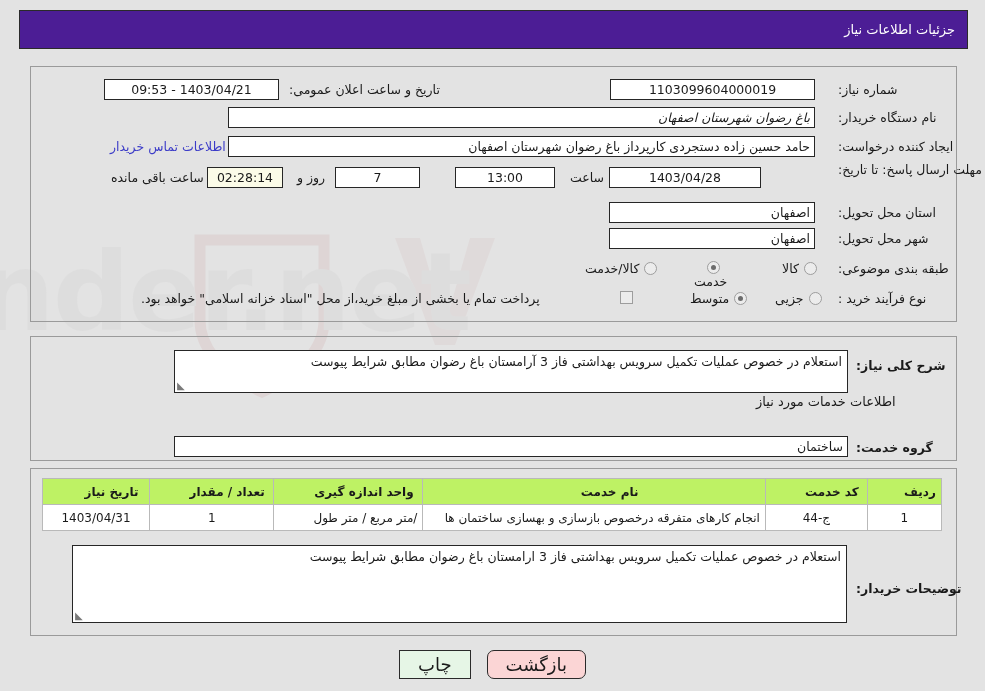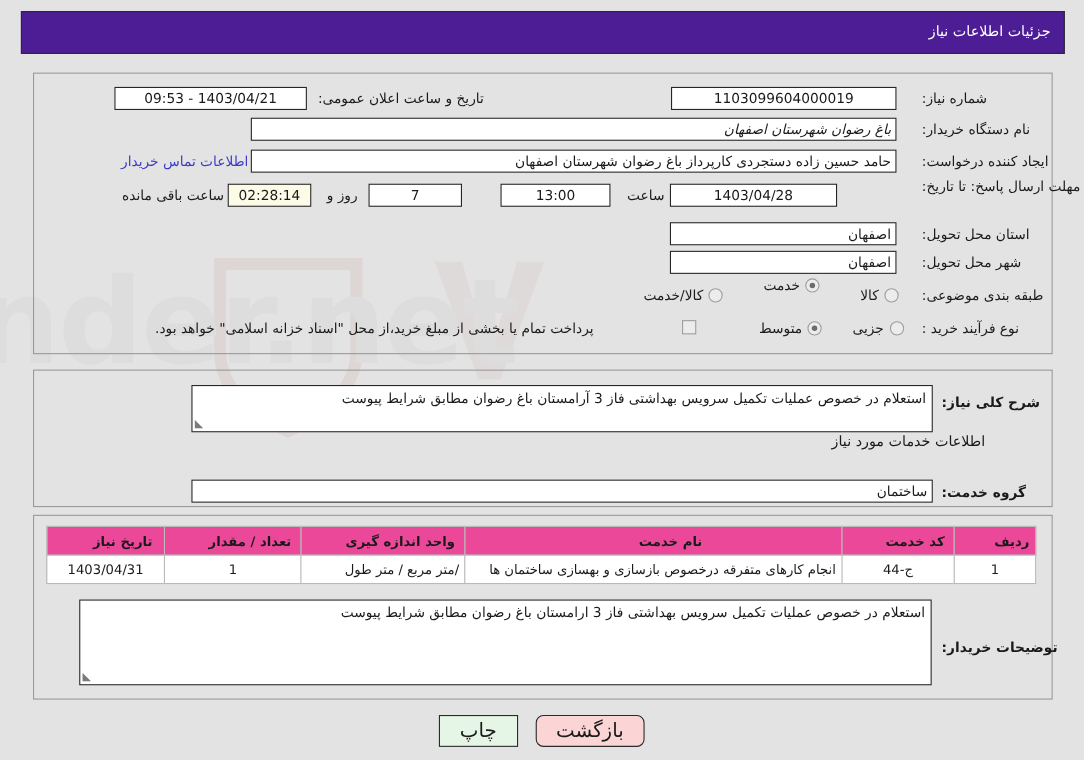--- a/index.html
+++ b/index.html
@@ -172,21 +172,21 @@
   .tbl th, .tbl td {
     border: 1px solid #b9b9b9;
     font-size: 12px;
     font-weight: normal;
     height: 23px;
     padding: 1px 5px;
     color: #1a1a1a;
     white-space: nowrap;
   }
   .tbl th {
-    background: #ec4899;
+    background: #bef264;
     font-weight: bold;
     padding-left: 36px;
   }
   .tbl td { background: #ffffff; text-align: center; }
   .tbl td.name { text-align: right; }
   .tbl td.unit { text-align: right; }
 
   
   .btnbar {
     position: absolute;
@@ -277,21 +277,21 @@
 </div>
 <div class="fld right" style="position:absolute; left:609px; top:228px; width:206px; z-index:3;">اصفهان</div>
 
 <div class="row" style="left:838px; top:261px;">
   <span class="lbl">طبقه بندی موضوعی:</span>
 </div>
 <div class="row" style="left:782px; top:261px;">
   <span class="radio"></span>
   <span class="rtxt lbl" style="margin-right:5px;">کالا</span>
 </div>
-<div class="row" style="left:694px; top:252px;">
+<div class="row" style="left:694px; top:261px;flex-direction:column;">
   <span class="radio on"></span>
   <span class="rtxt lbl" style="margin-right:5px;">خدمت</span>
 </div>
 <div class="row" style="left:585px; top:261px;">
   <span class="radio"></span>
   <span class="rtxt lbl" style="margin-right:5px;">کالا/خدمت</span>
 </div>
 
 <div class="row" style="left:838px; top:291px;">
   <span class="lbl">نوع فرآیند خرید :</span>

